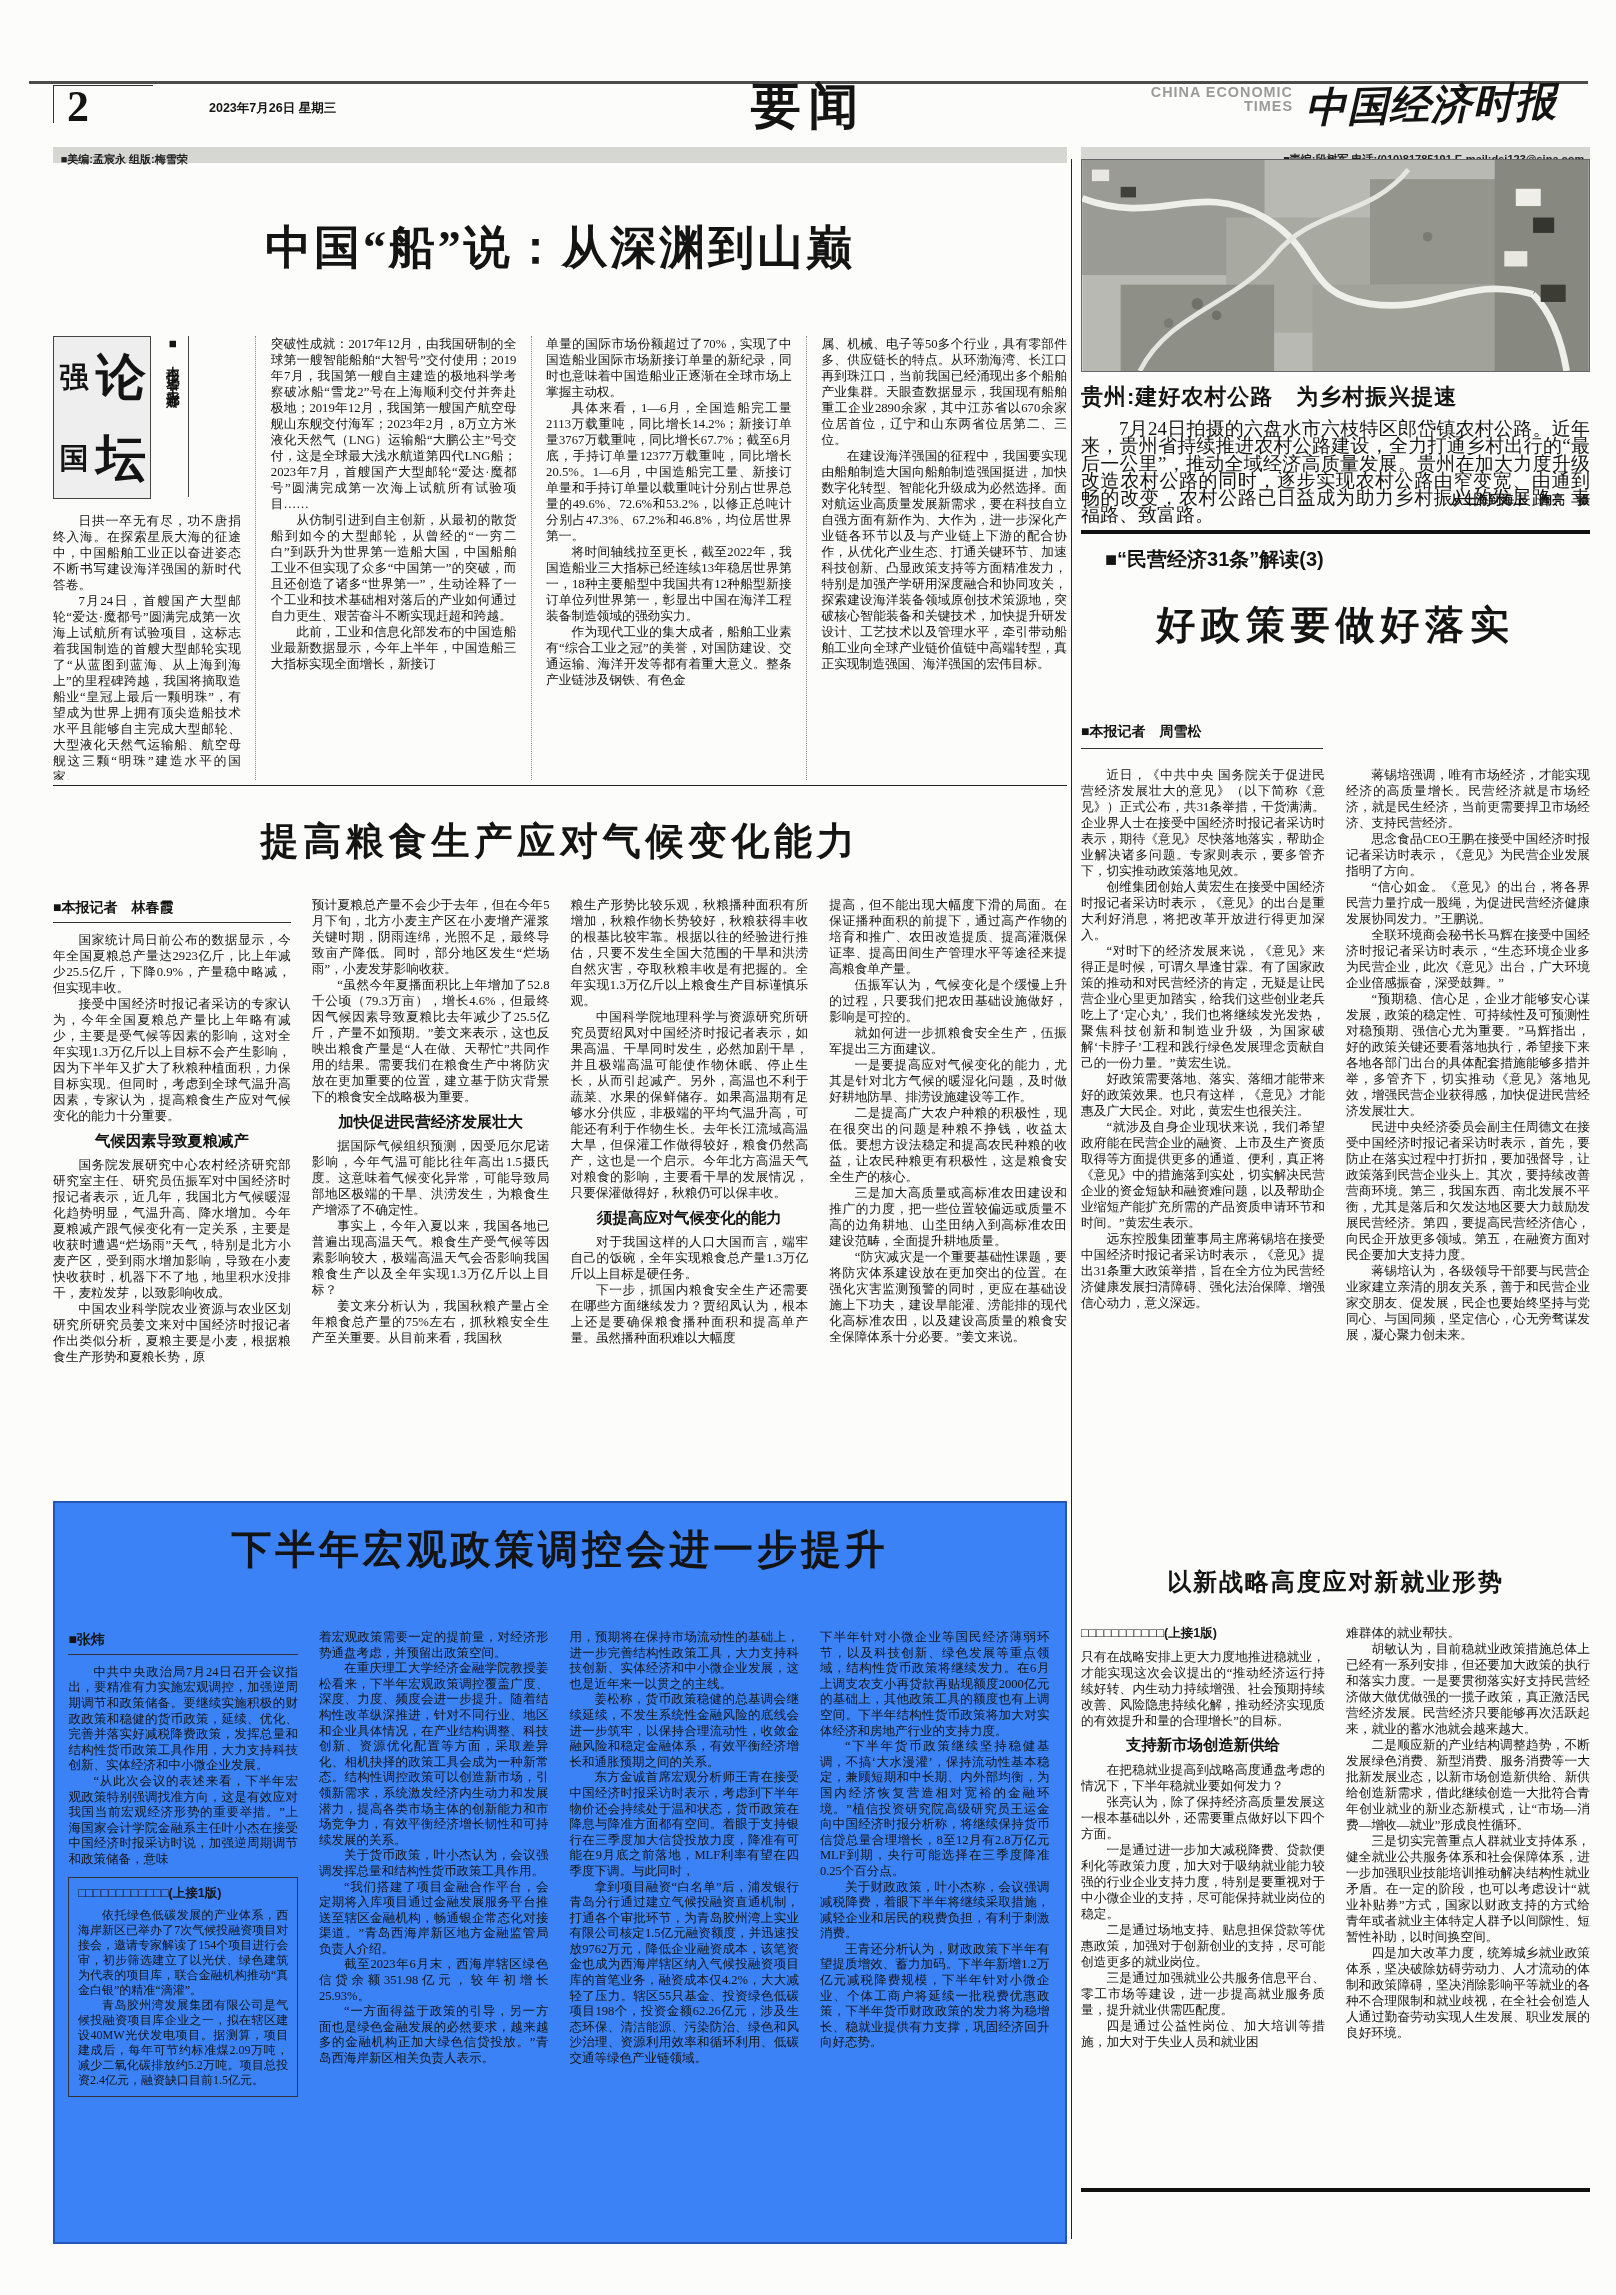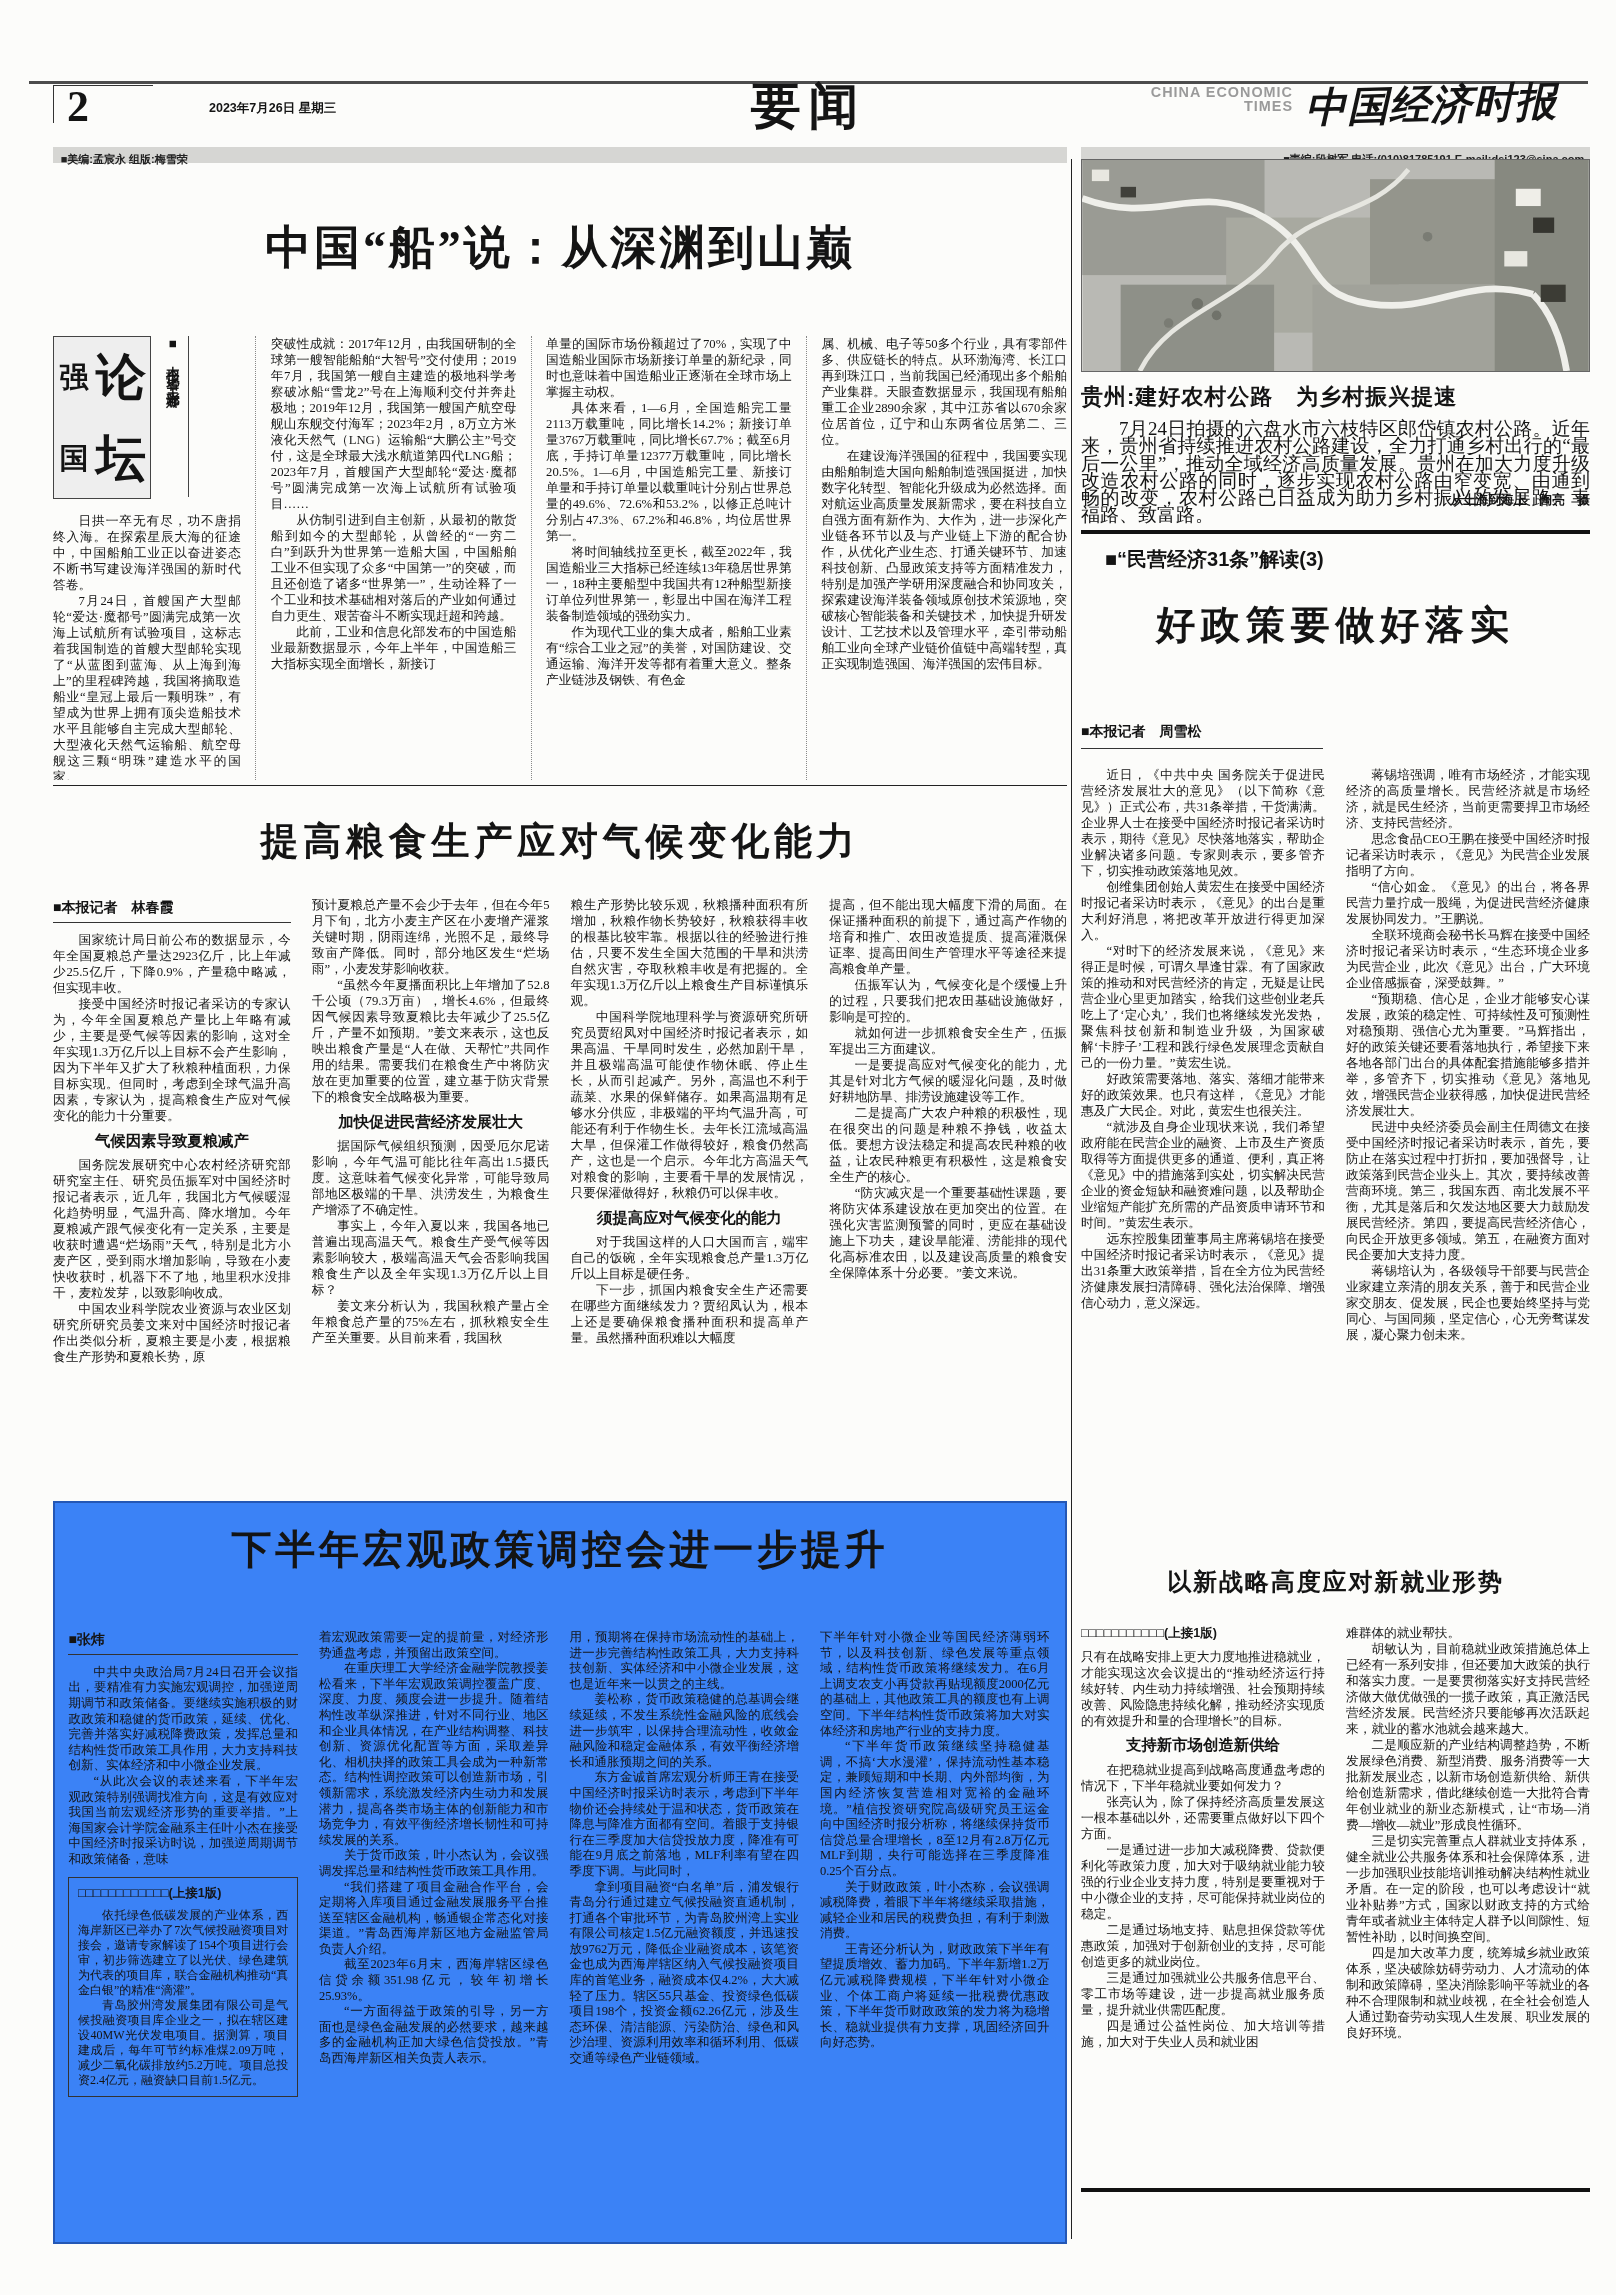--- a/index.html
+++ b/index.html
@@ -154,20 +154,21 @@
           <div class="sub-head">须提高应对气候变化的能力</div>
           <p>对于我国这样的人口大国而言，端牢自己的饭碗，全年实现粮食总产量1.3万亿斤以上目标是硬任务。</p>
           <p>下一步，抓国内粮食安全生产还需要在哪些方面继续发力？贾绍凤认为，根本上还是要确保粮食播种面积和提高单产量。虽然播种面积难以大幅度</p>
         </div>
       <div class="col">
           <p class="noindent">提高，但不能出现大幅度下滑的局面。在保证播种面积的前提下，通过高产作物的培育和推广、农田改造提质、提高灌溉保证率、提高田间生产管理水平等途径来提高粮食单产量。</p>
           <p>伍振军认为，气候变化是个缓慢上升的过程，只要我们把农田基础设施做好，影响是可控的。</p>
           <p>就如何进一步抓粮食安全生产，伍振军提出三方面建议。</p>
           <p>一是要提高应对气候变化的能力，尤其是针对北方气候的暖湿化问题，及时做好耕地防旱、排涝设施建设等工作。</p>
           <p>二是提高广大农户种粮的积极性，现在很突出的问题是种粮不挣钱，收益太低。要想方设法稳定和提高农民种粮的收益，让农民种粮更有积极性，这是粮食安全生产的核心。</p>
+          <p>三是加大高质量或高标准农田建设和推广的力度，把一些位置较偏远或质量不高的边角耕地、山坔田纳入到高标准农田建设范畴，全面提升耕地质量。</p>
           <p>“防灾减灾是一个重要基础性课题，要将防灾体系建设放在更加突出的位置。在强化灾害监测预警的同时，更应在基础设施上下功夫，建设旱能灌、涝能排的现代化高标准农田，以及建设高质量的粮食安全保障体系十分必要。”姜文来说。</p>
         </div>
     </div>
   </div>
 
   <div class="abs macro story">
     <div class="macro-headline">下半年宏观政策调控会进一步提升</div>
     <div class="macro-body">
       <div class="col">
         <div class="byline">■张炜</div>

